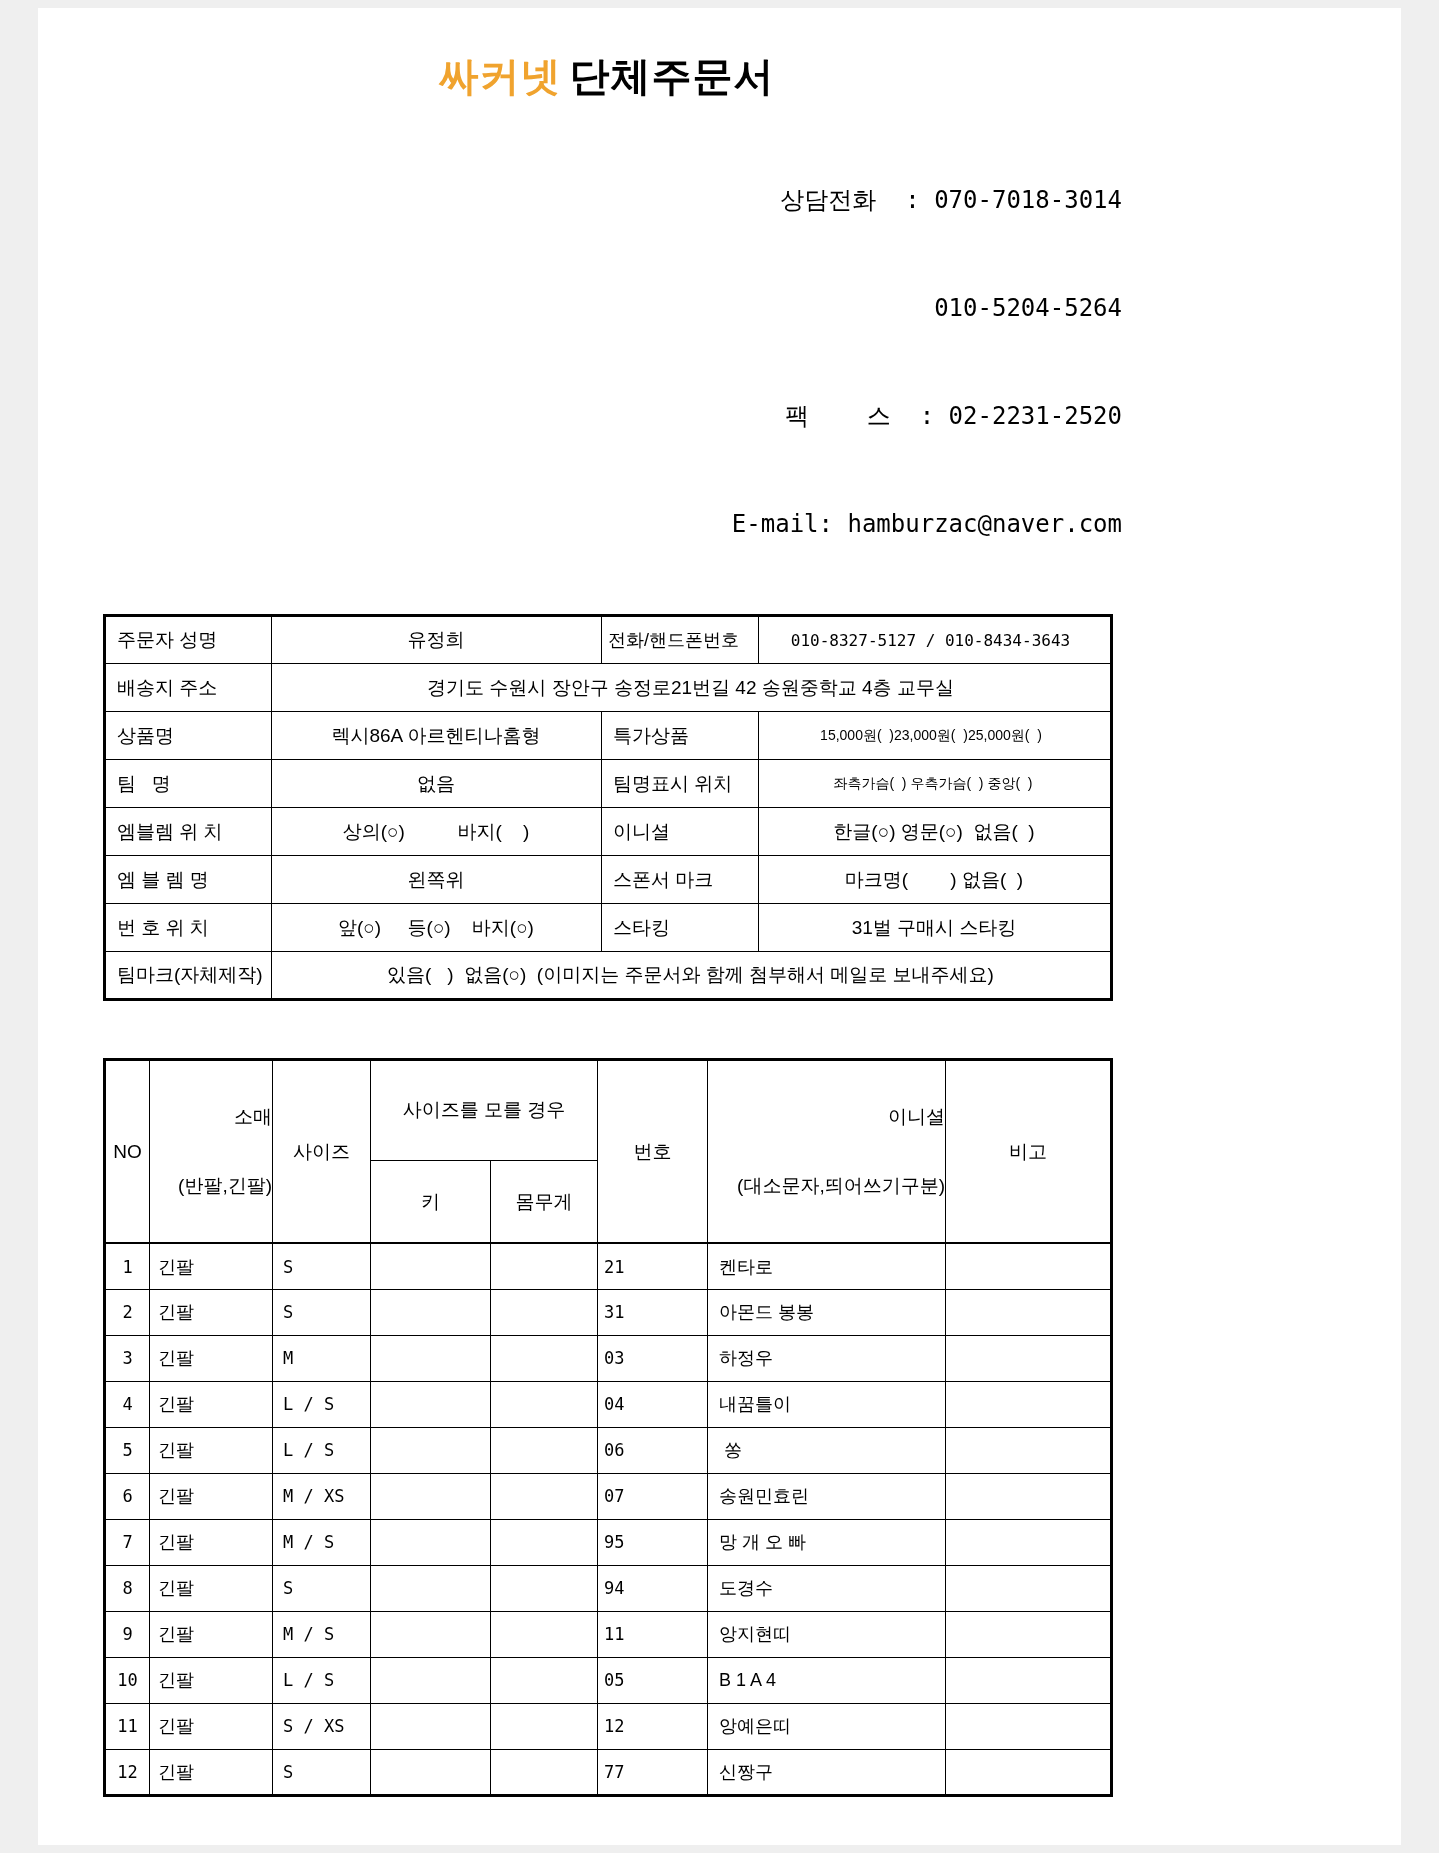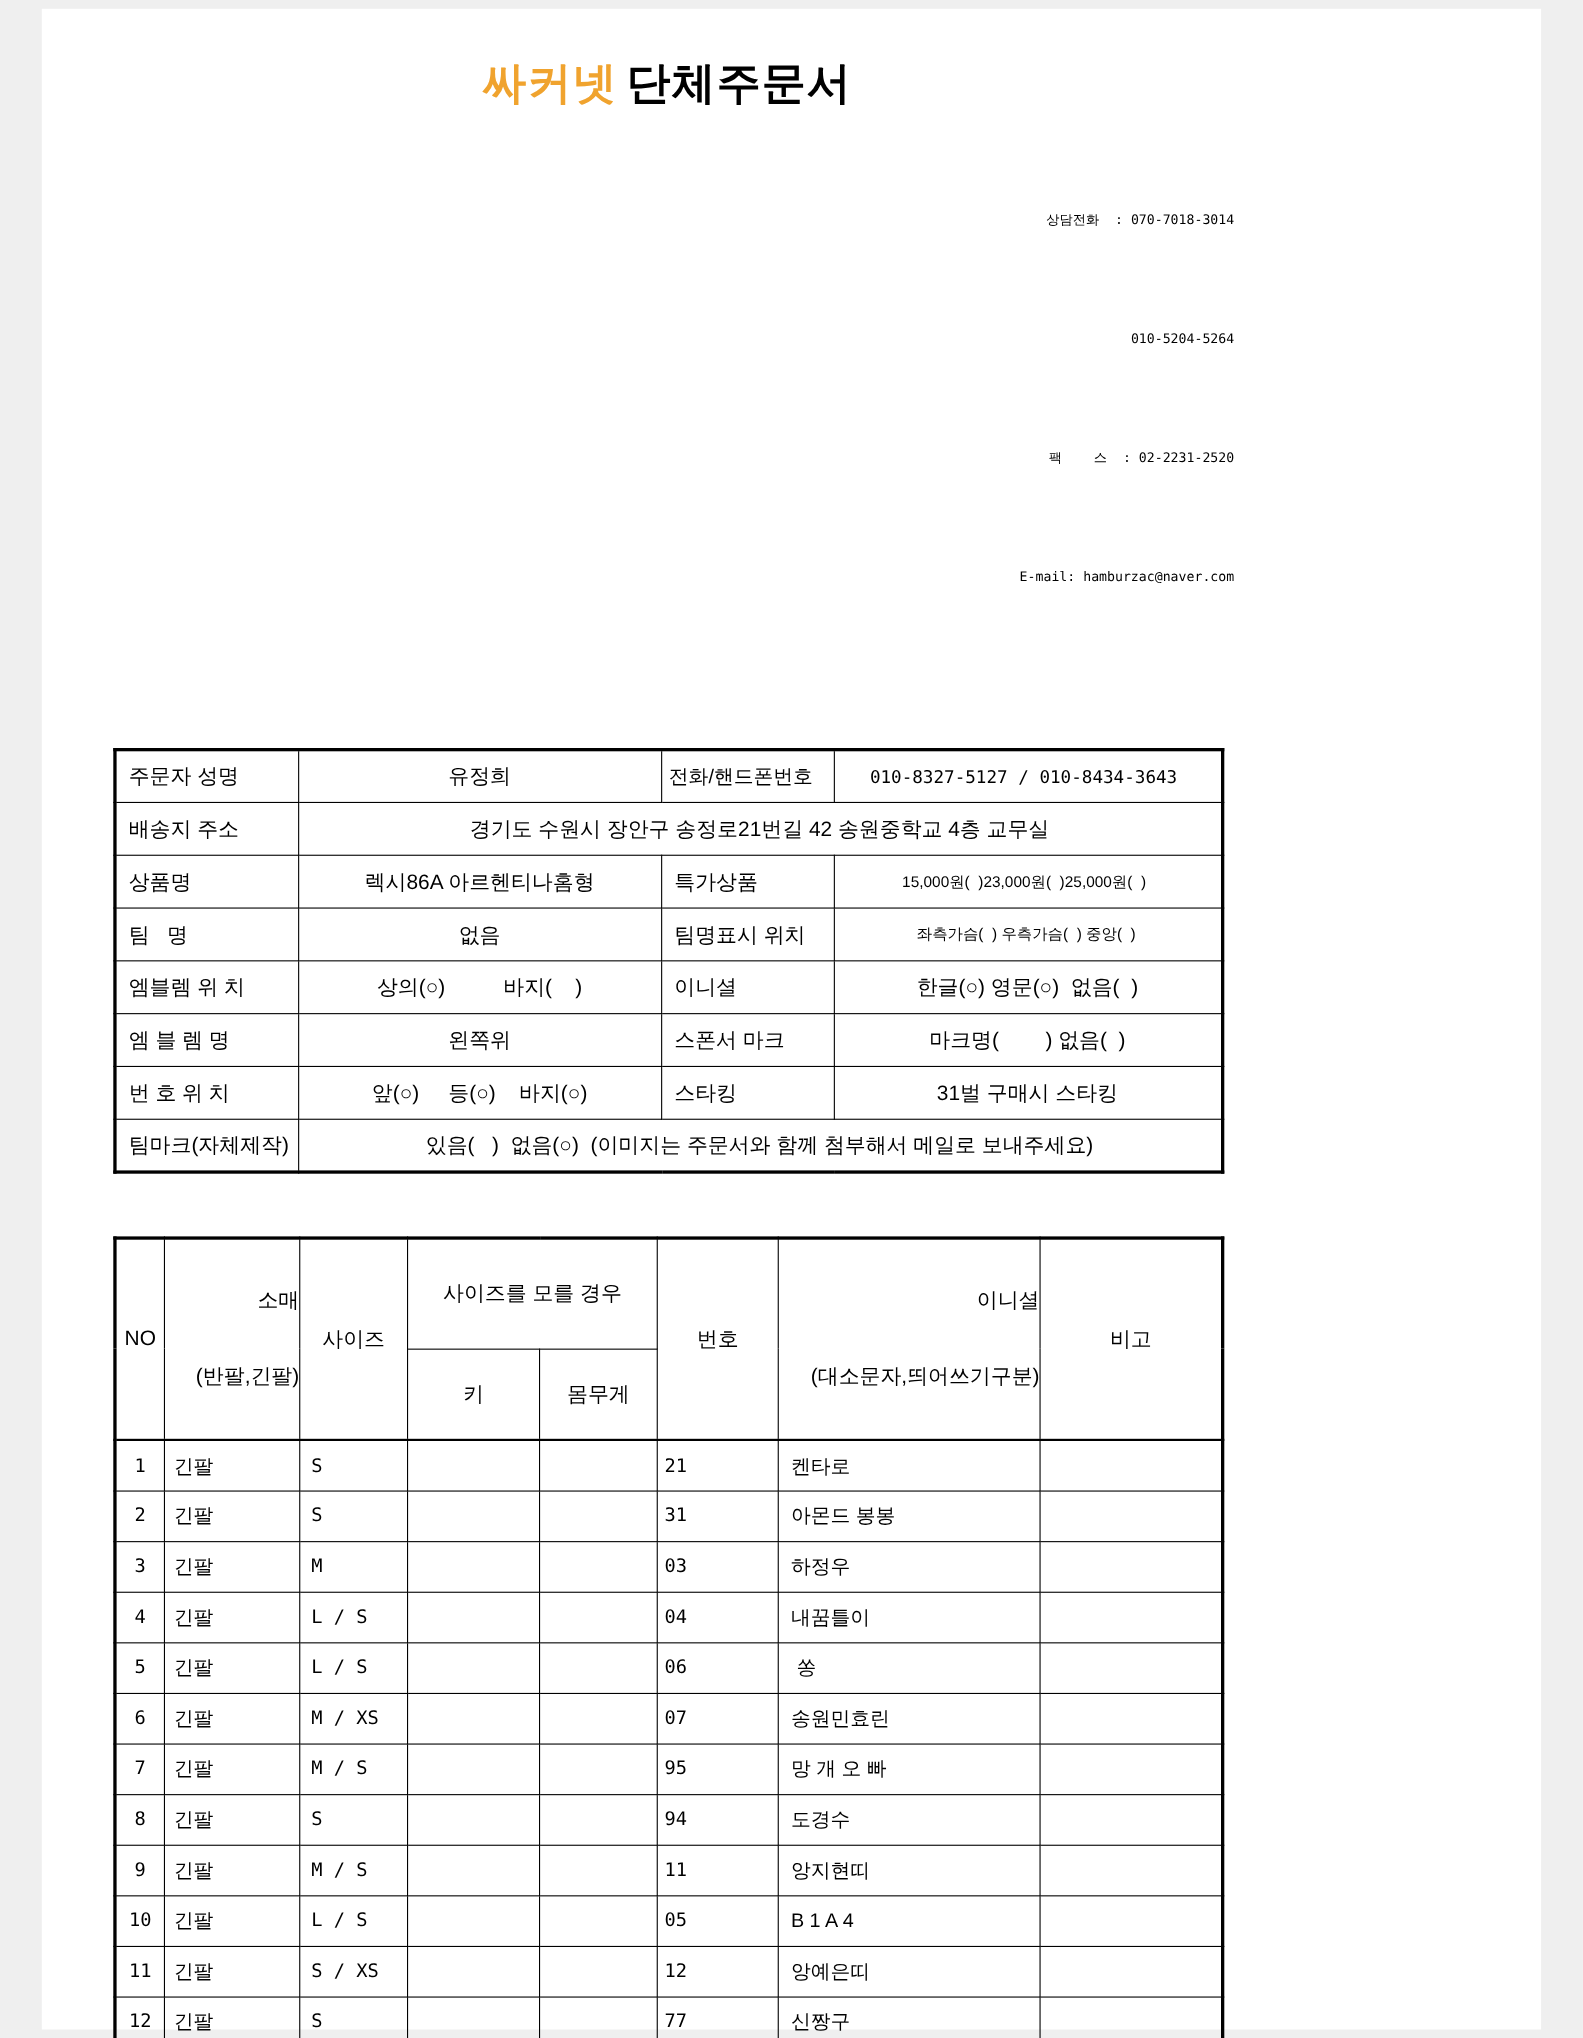--- a/index.html
+++ b/index.html
@@ -20,36 +20,36 @@
 
   .title {
     padding-top: 44px; text-align: center;
     font-size: 40px; font-weight: bold; line-height: 48px;
     letter-spacing: 1px; white-space: pre;
   }
   .brand { margin-right: 8px; }
 
   .contact {
     margin-top: 10px; margin-right: -12px;
-    text-align: right; font-size: 12px; line-height: 36px;
+    text-align: right; font-size: 24px; line-height: 36px;
     white-space: pre;
     font-family: "DejaVu Sans Mono", "Liberation Sans", sans-serif;
   }
 
   table.doc-table {
     border-collapse: collapse; table-layout: fixed;
     width: 1007px; border: 3px solid #000;
   }
   .doc-table th, .doc-table td {
     border: 1px solid #000; font-weight: normal;
     vertical-align: middle; white-space: pre; overflow: hidden;
     padding: 0;
   }
 
-  .order-form { margin-top: 66px; }
+  .order-form { }
   .order-form tr { height: 48px; }
   .order-form .lbl { text-align: left; padding: 0 3px 0 11px; font-size: 19px; }
   .order-form .lbl-sm { font-size: 18px; padding-left: 6px; }
   .order-form .val { text-align: center; padding: 0 15px 0 14px; font-size: 19px; }
   .order-form .val-sm { font-size: 14px; padding-left: 8px; }
   .order-form .mono { font-family: "DejaVu Sans Mono", monospace; font-size: 16px; padding-left: 7px; }
 
   .items { margin-top: 57px; }
   .items thead th { text-align: center; font-size: 19px; }
   .items thead tr.h1 { height: 40px; }

